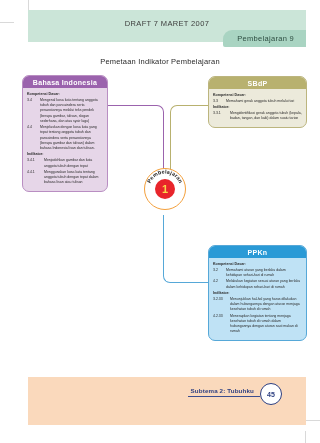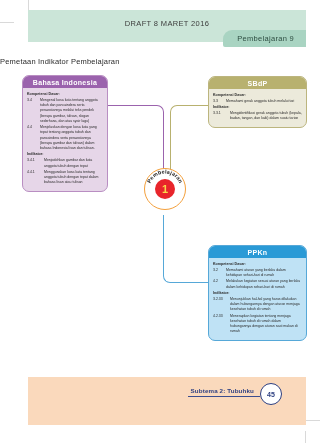--- a/index.html
+++ b/index.html
@@ -34,20 +34,21 @@
     border-top-left-radius:9px;
     border-bottom-left-radius:2px;
     padding:4px 12px 4px 14px;
     font-size:7.5px;color:#2f4f43;
     letter-spacing:.3px;
   }
 
   
   .section-title{
     position:absolute;left:0;right:0;top:57px;
+    text-align:center;
     font-size:7.5px;color:#2b2b2b;letter-spacing:.2px;
   }
 
   
   .card{
     position:absolute;
     border-radius:7px;
     overflow:hidden;
     box-sizing:border-box;
   }
@@ -166,21 +167,21 @@
 <body>
 
 <div class="page">
 
   <div class="trim trim-v-l"></div>
   <div class="trim trim-h-l"></div>
   <div class="trim trim-v-r"></div>
   <div class="trim trim-h-r"></div>
 
   <div class="header-band">
-    <div class="draft-text">DRAFT 8 MARET 2016</div>
+    <div class="draft-text">DRAFT 7 MARET 2007</div>
   </div>
   <div class="pb-tab">Pembelajaran 9</div>
 
   <div class="section-title">Pemetaan Indikator Pembelajaran</div>
 
   <div class="conn conn-purple"></div>
   <div class="conn conn-olive"></div>
   <div class="conn conn-blue"></div>
 
   <div class="card" id="card-bindo">

